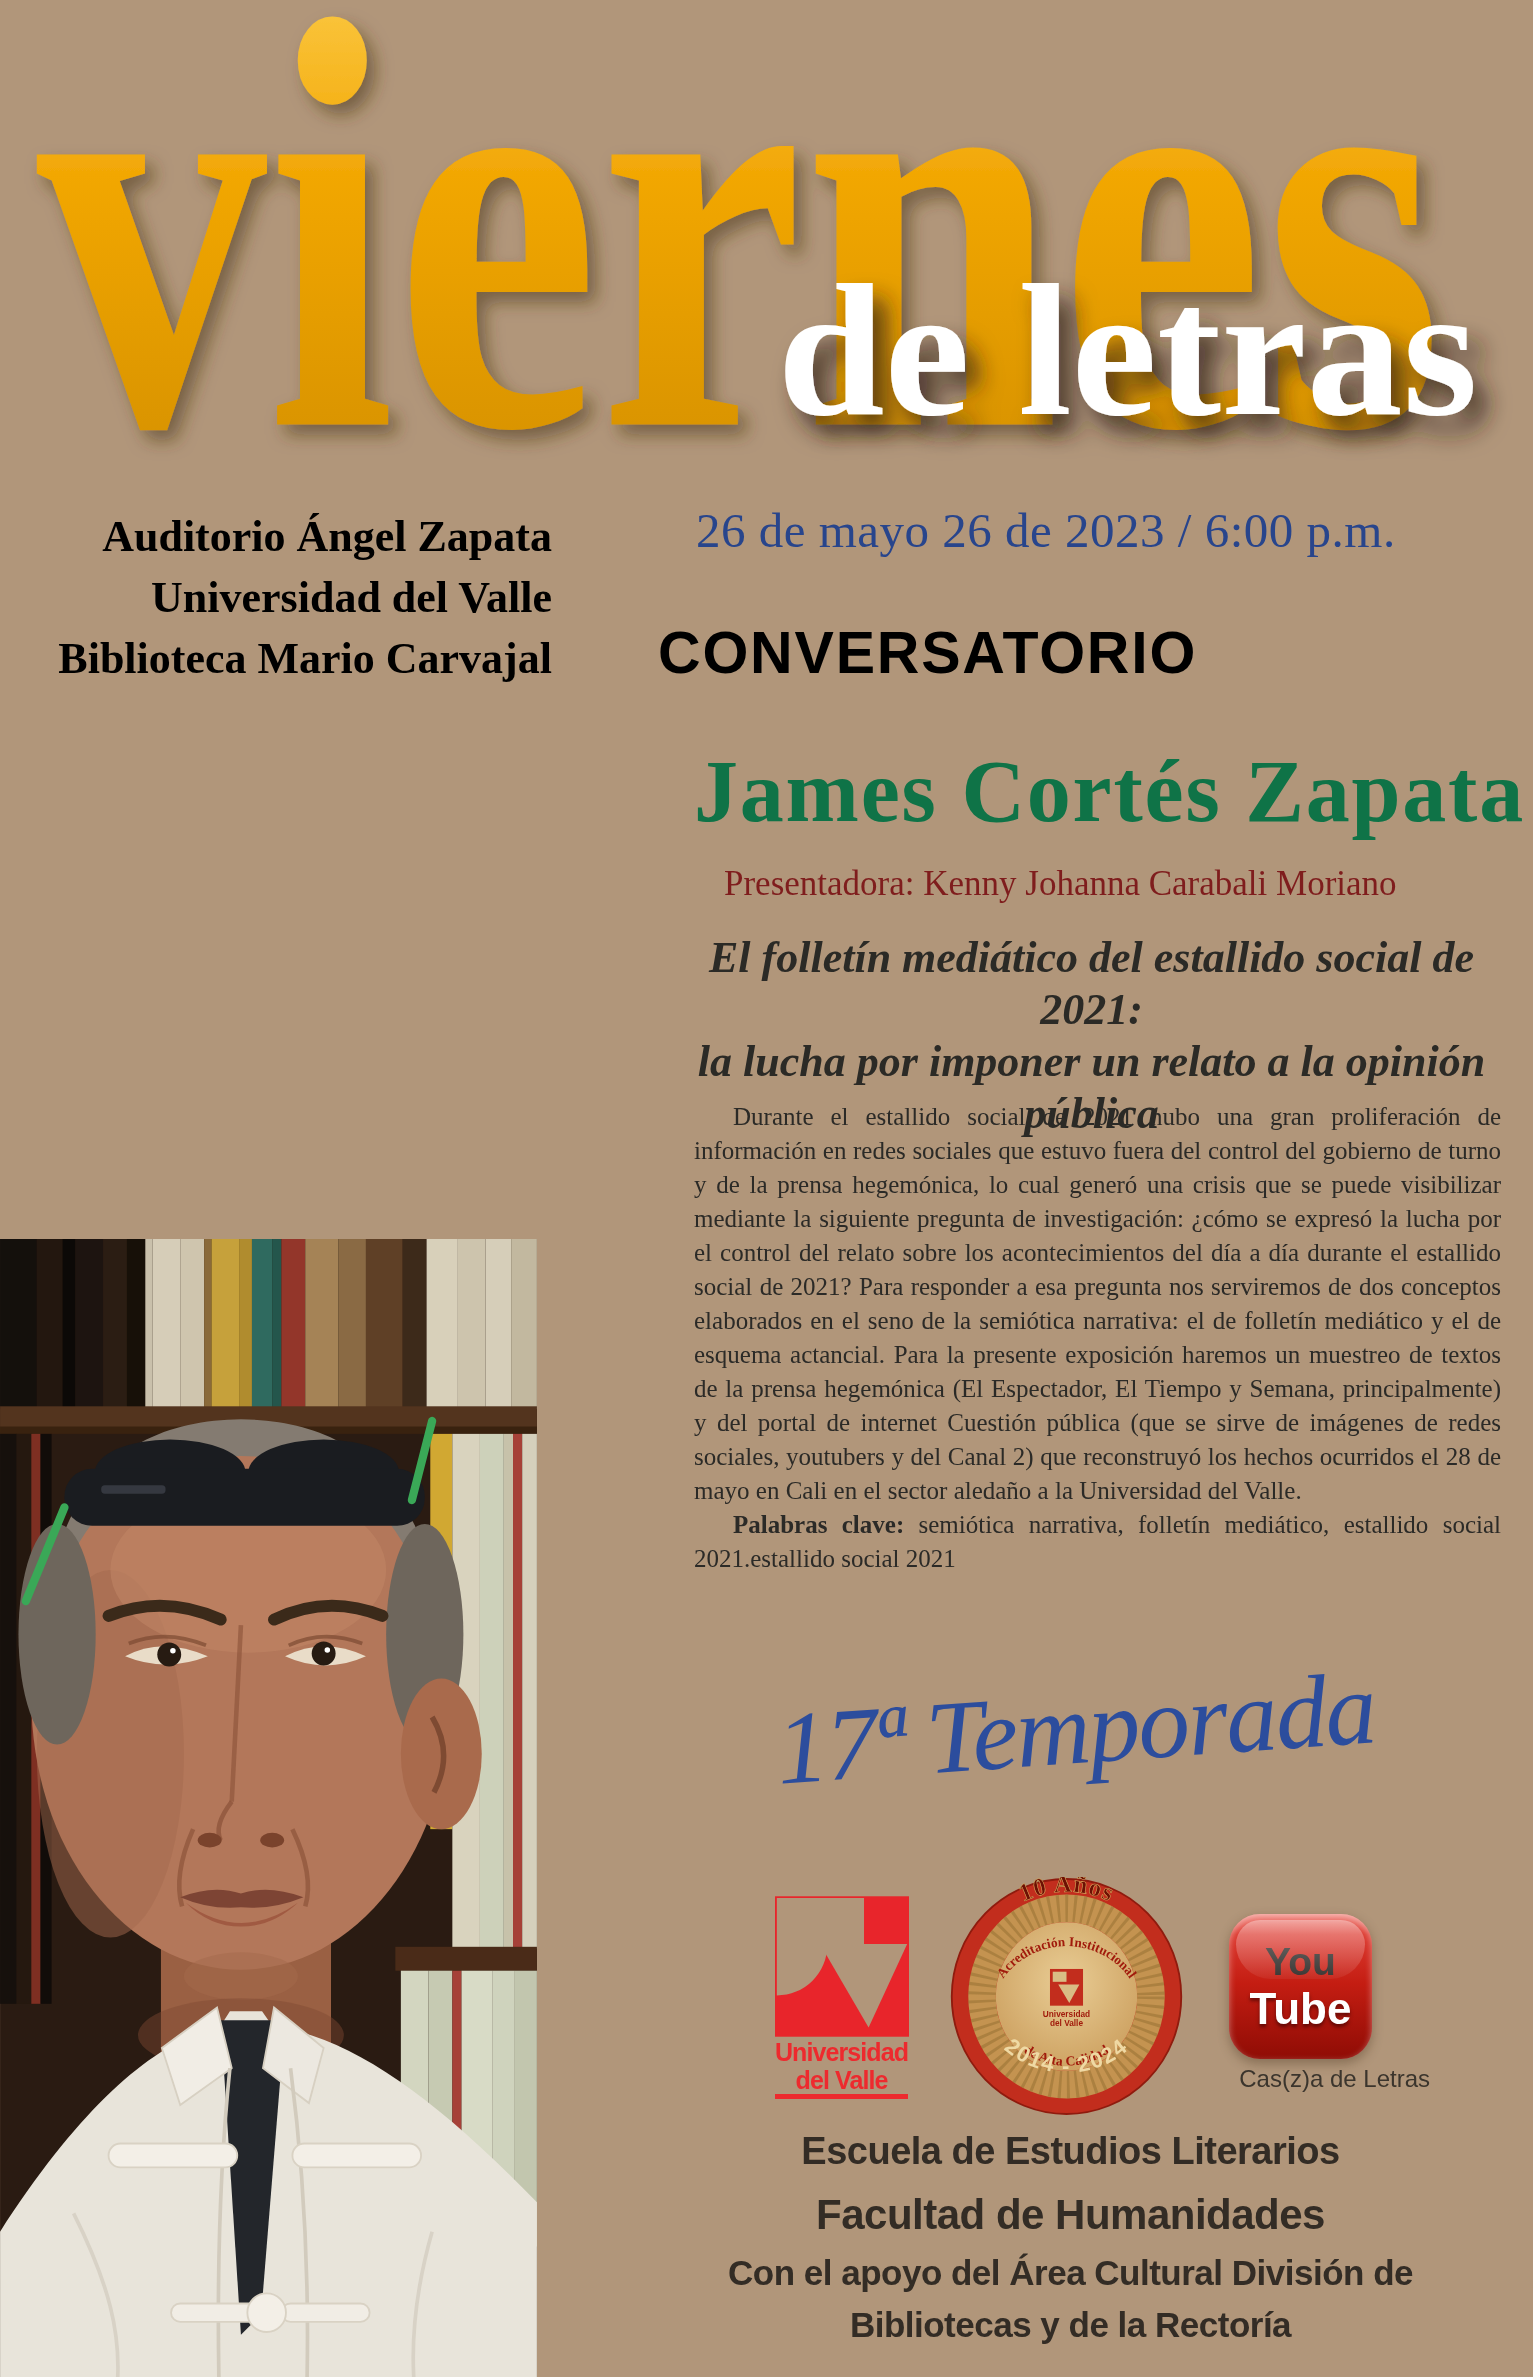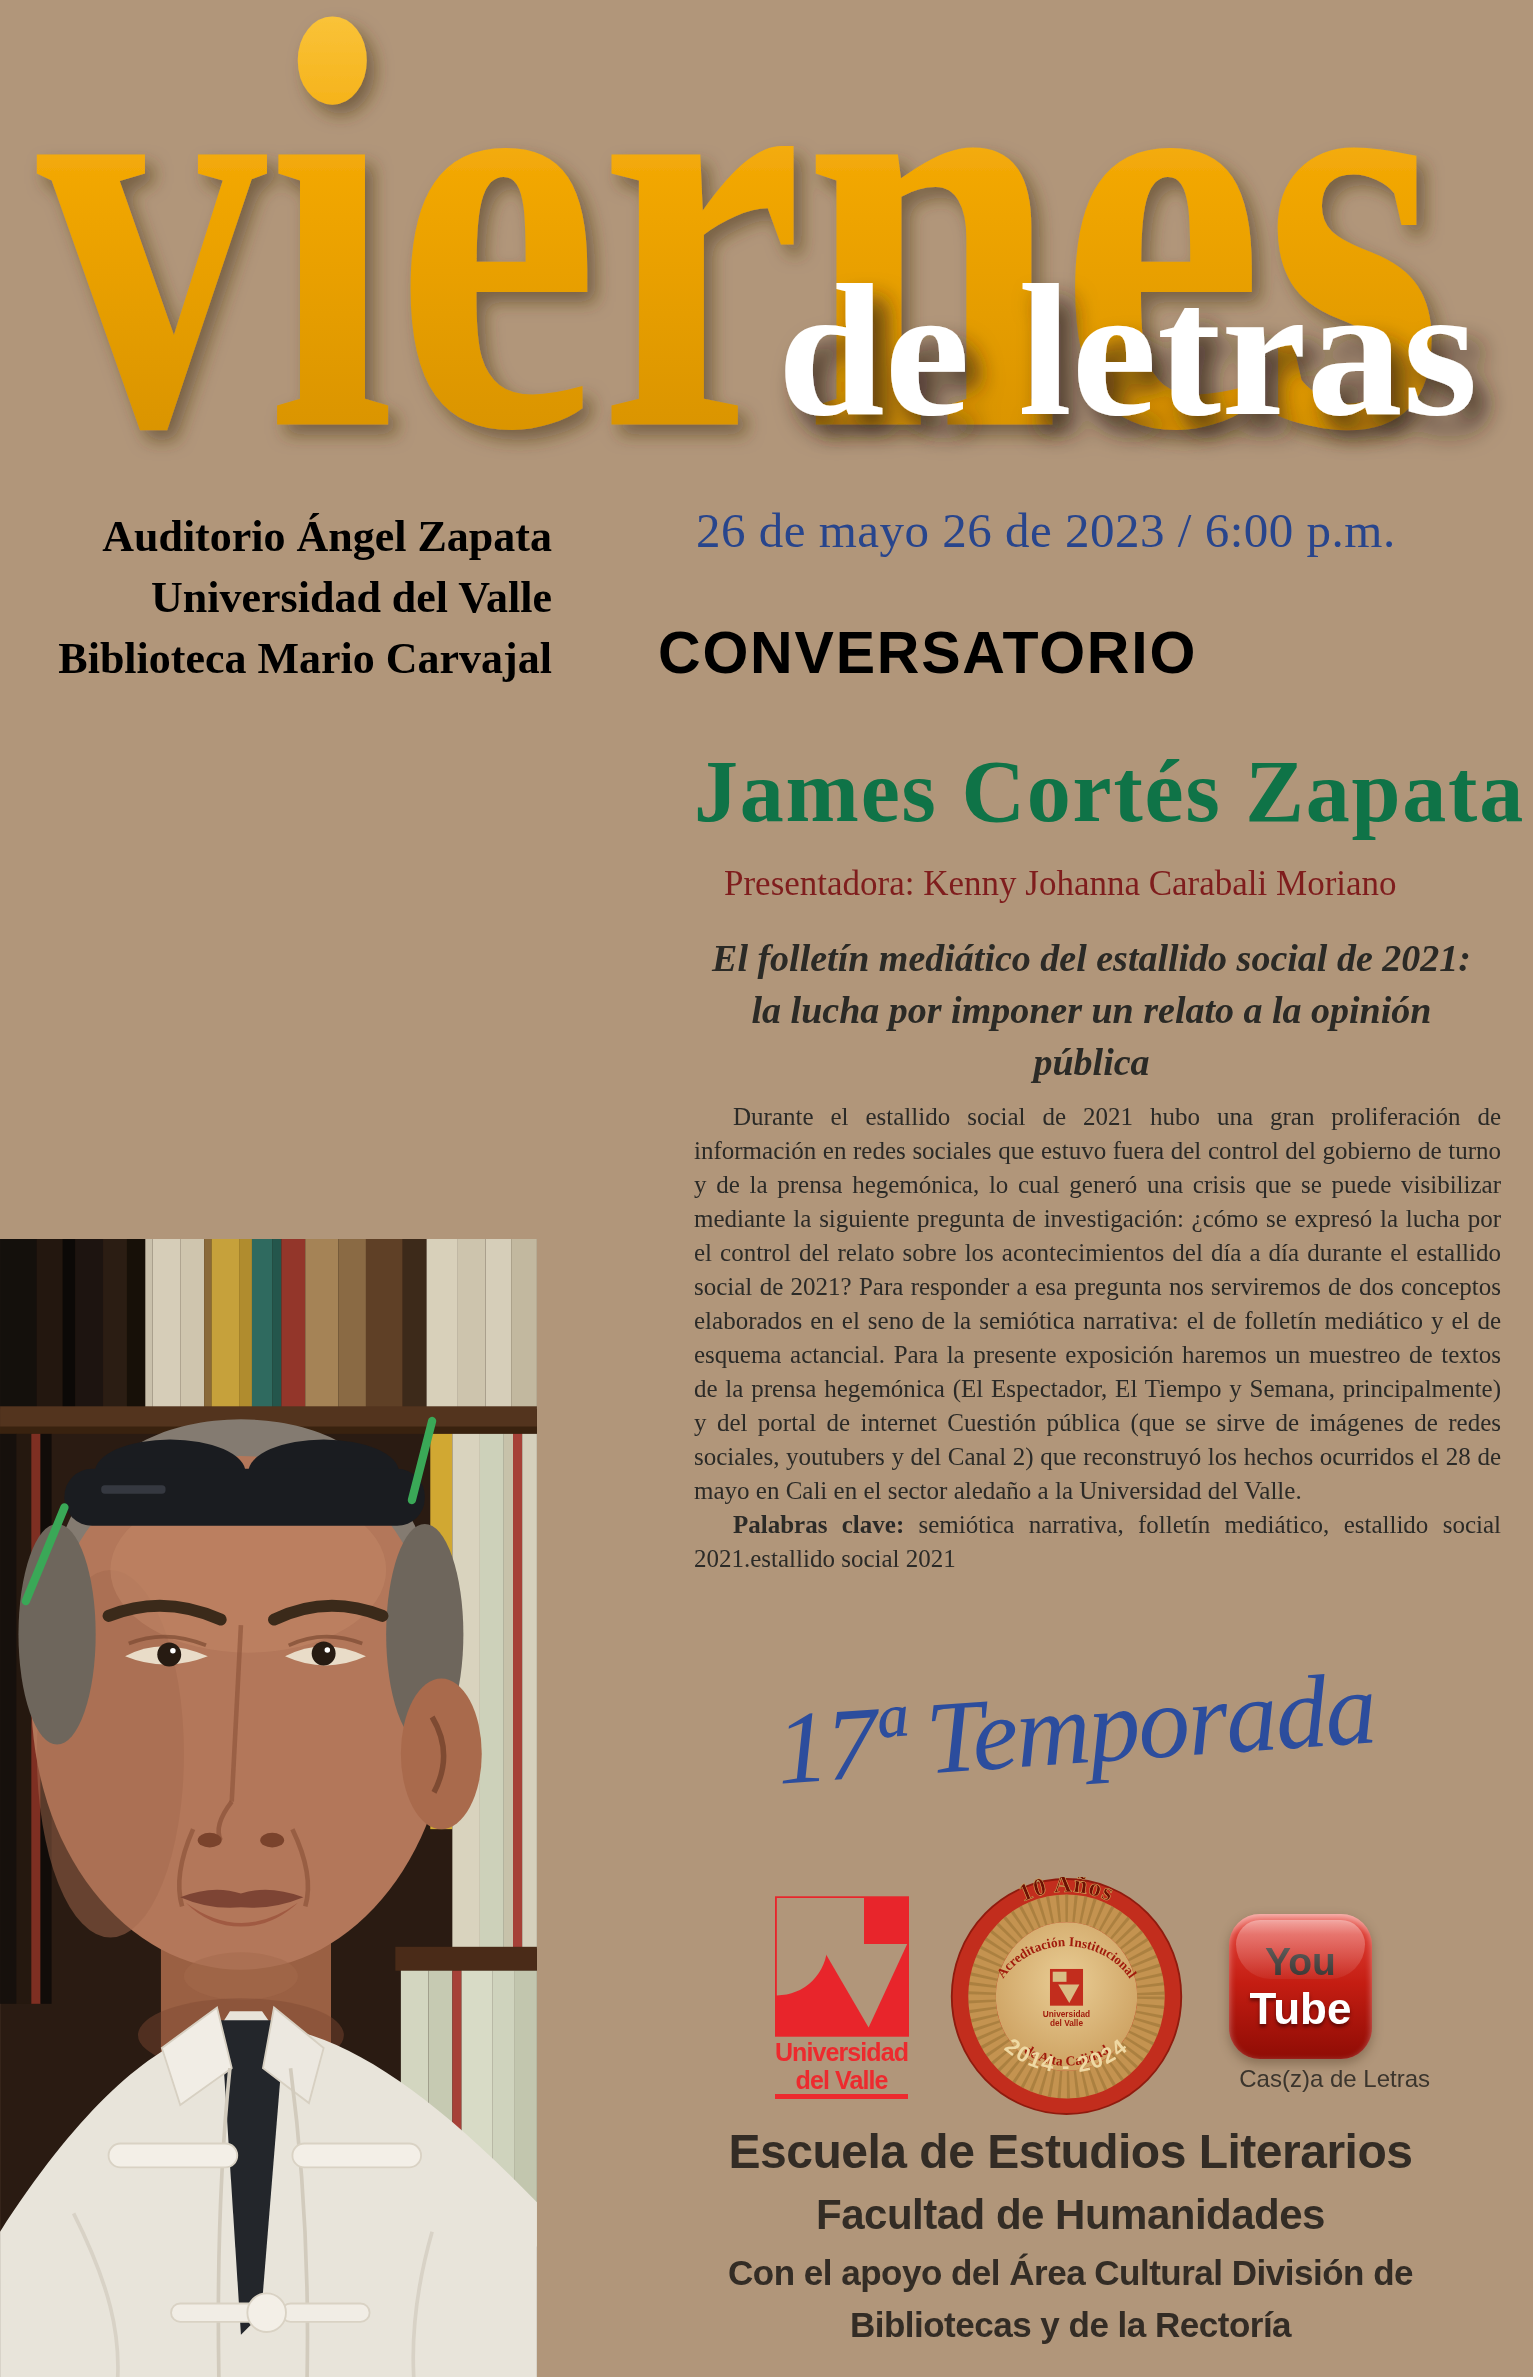--- a/index.html
+++ b/index.html
@@ -17,21 +17,21 @@
   
   .datetime{left:696px;top:502px;font-size:49px;color:#28458c;letter-spacing:0.5px;}
   .convo{
     left:658px;top:619px;font-family:"Liberation Sans",sans-serif;
     font-weight:700;font-size:59px;color:#000000;letter-spacing:1.8px;
   }
   .speaker{left:694px;top:741px;font-weight:bold;font-size:88px;color:#0f7347;letter-spacing:1.8px;}
   .presenter{left:724px;top:864px;font-size:35px;color:#7f1d1d;}
   .talk-title{
     left:678px;top:932px;width:827px;text-align:center;
-    font-weight:bold;font-style:italic;font-size:38px;line-height:52px;color:#2b2a26;
+    font-weight:bold;font-style:italic;font-size:44px;line-height:52px;color:#2b2a26;
   }
   .abstract{left:694px;top:1100px;width:807px;font-size:25px;line-height:34px;color:#2b2a27;text-align:justify;}
   .abstract p{margin:0;text-indent:39px;}
   .kw-label{font-weight:bold;}
   .season{
     left:772px;top:1669px;width:607px;text-align:center;
     font-style:italic;font-size:103px;color:#2c4d9d;
     transform:rotate(-4deg);letter-spacing:-1.8px;white-space:nowrap;
   }
   
@@ -55,21 +55,21 @@
   .yt-tube{font-size:44px;color:#ffffff;line-height:50px;text-shadow:0 2.8px 3.7px rgba(40,0,0,.55);}
   .yt-caption{
     left:1154px;top:2065px;width:276px;text-align:right;
     font-family:"Liberation Sans",sans-serif;font-size:24px;color:#3b352d;
   }
   
   .footer{
     left:634px;top:2120px;width:873px;text-align:center;
     font-family:"Liberation Sans",sans-serif;font-weight:700;color:#332c25;letter-spacing:-0.5px;
   }
-  .footer .f-l1{font-size:48px;line-height:63px;}
+  .footer .f-l1{font-size:38px;line-height:63px;}
   .footer .f-l2{font-size:42px;line-height:63px;}
   .footer .f-l3{font-size:35px;line-height:53px;}
   .footer .f-l4{font-size:35px;line-height:51px;}
 </style>
 </head>
 <body>
 
 <div class="poster">
 
   <svg class="abs" style="left:0;top:0;" width="1533" height="533" viewBox="0 0 1668 580">

